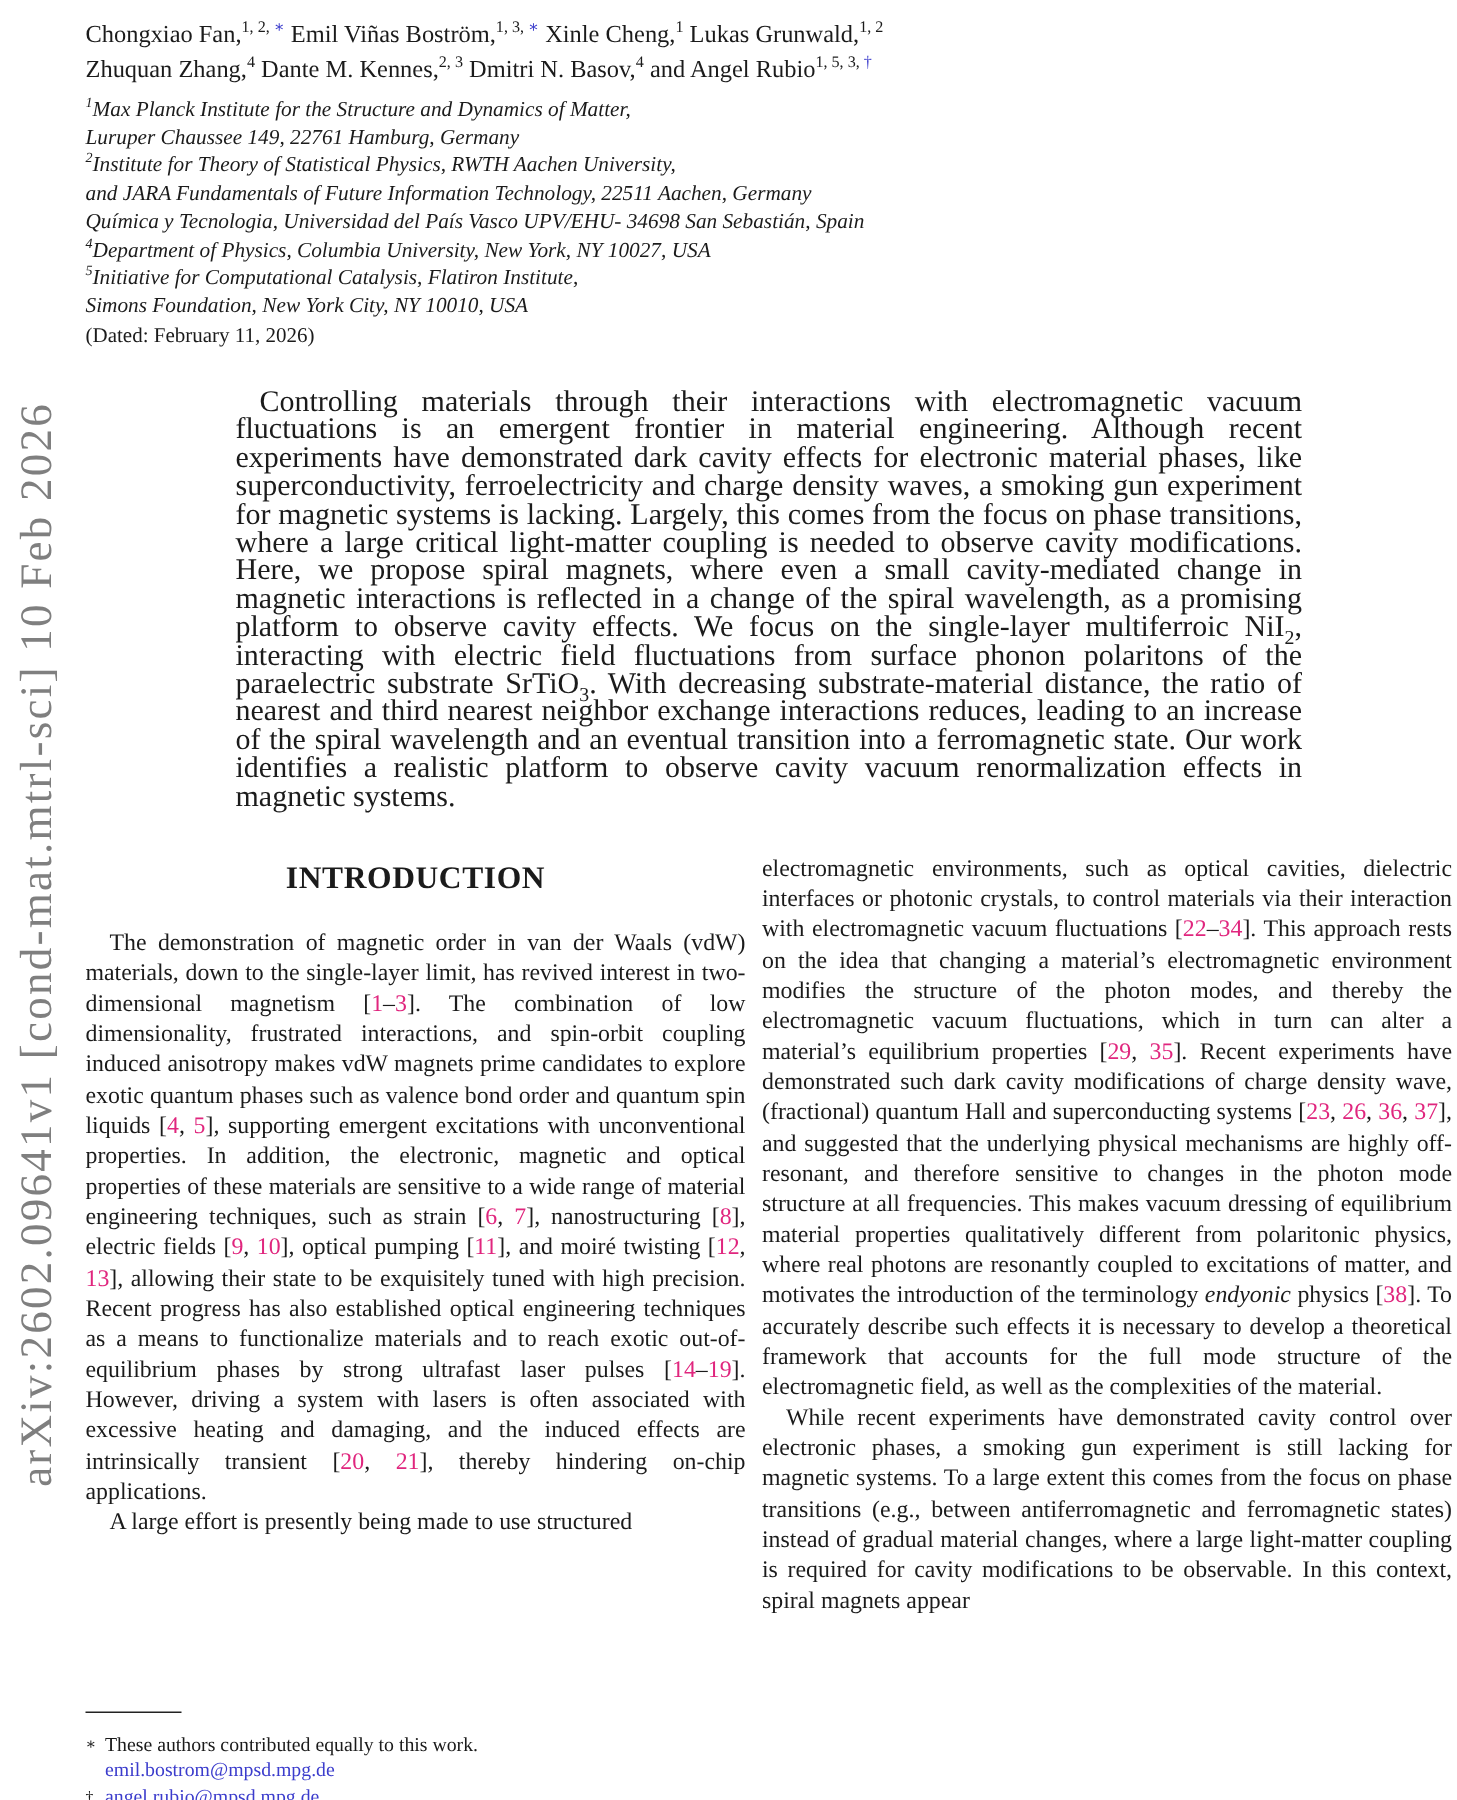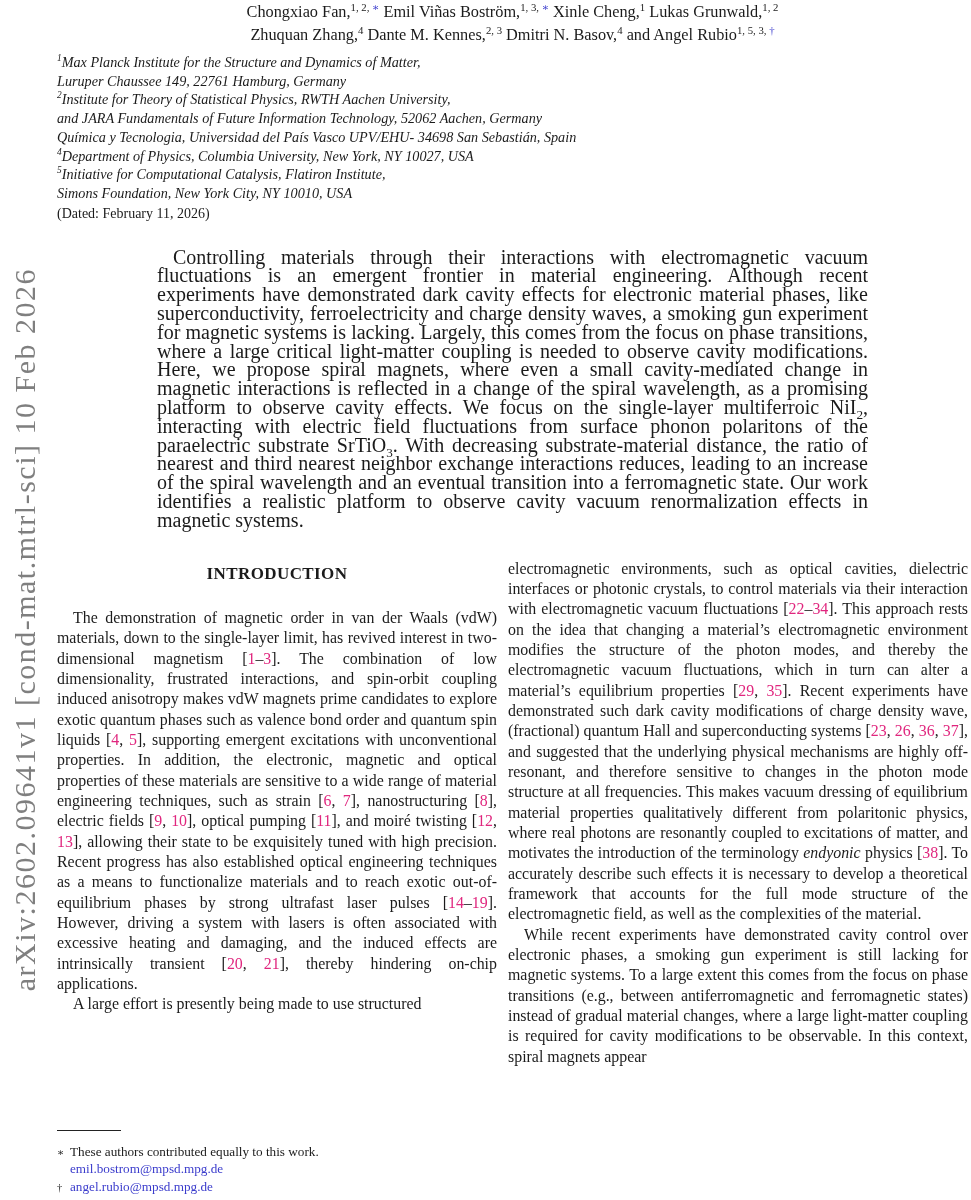--- a/index.html
+++ b/index.html
@@ -11,33 +11,33 @@
   sub { font-size:0.66em; line-height:0; vertical-align:sub; }
 
   .banner-wrap { position:absolute; left:2px; top:180px; height:900px; width:46px;
     display:flex; align-items:center; justify-content:center; }
   .banner-text { writing-mode:vertical-rl; transform:rotate(180deg);
     font-size:30px; letter-spacing:1.5px; color:var(--banner,#7f7f7f); white-space:nowrap; }
 
   .content { position:absolute; left:57px; top:0; width:911px; }
 
   .title { text-align:center; font-weight:bold; font-size:21.5px; margin-top:7px; }
-  .authors { text-align:center; font-size:16.3px; line-height:23px; }
+  .authors { font-size:16.3px; line-height:23px; margin-top:11px; }
   .affils { font-style:italic; font-size:14.2px; line-height:18.7px; margin-top:7px; }
   .dated  { text-align:left; font-size:14px; margin-top:3px; }
 
   .abstract { width:711px; margin:26px auto 0; }
   .abstract p { margin:0; text-align:justify; text-indent:16px;
     font-size:20px; line-height:18.8px; hyphens:auto; }
 
   .cols { display:flex; margin-top:29px; gap:11px; height:637px; }
   .col { text-align:justify; font-size:15.9px; line-height:20.35px; hyphens:auto; }
   .col-left  { width:440px; display:flex; flex-direction:column; }
   .col-right { width:460px; }
-  .section-heading { text-align:center; font-weight:bold; font-size:17px;
+  .section-heading { text-align:center; font-weight:bold; font-size:21px;
     letter-spacing:0.4px; margin:5px 0 24px; text-indent:0; }
   p.body-par { margin:0; text-indent:16px; }
   p.body-par.noindent { text-indent:0; }
 
   .cite { color:var(--cite,#e0267e); }
   .link { color:var(--link,#3b3ccc); text-decoration:none; }
   .blue { color:var(--link,#3b3ccc); }
   em { font-style:italic; }
 
   .fnblock { margin-top:auto; font-size:13.2px; line-height:17.6px; text-align:left; }
@@ -61,21 +61,21 @@
 
     <div class="authors">
       <div>Chongxiao Fan,<sup>1, 2, <span class="blue">∗</span></sup> Emil Viñas Boström,<sup>1, 3, <span class="blue">∗</span></sup> Xinle Cheng,<sup>1</sup> Lukas Grunwald,<sup>1, 2</sup></div>
       <div>Zhuquan Zhang,<sup>4</sup> Dante M. Kennes,<sup>2, 3</sup> Dmitri N. Basov,<sup>4</sup> and Angel Rubio<sup>1, 5, 3, <span class="blue">†</span></sup></div>
     </div>
 
     <div class="affils">
       <div><sup>1</sup>Max Planck Institute for the Structure and Dynamics of Matter,</div>
       <div>Luruper Chaussee 149, 22761 Hamburg, Germany</div>
       <div><sup>2</sup>Institute for Theory of Statistical Physics, RWTH Aachen University,</div>
-      <div>and JARA Fundamentals of Future Information Technology, 52062 Aachen, Germany</div>
+      <div>and JARA Fundamentals of Future Information Technology, 22511 Aachen, Germany</div>
       <div>Química y Tecnologia, Universidad del País Vasco UPV/EHU- 34698 San Sebastián, Spain</div>
       <div><sup>4</sup>Department of Physics, Columbia University, New York, NY 10027, USA</div>
       <div><sup>5</sup>Initiative for Computational Catalysis, Flatiron Institute,</div>
       <div>Simons Foundation, New York City, NY 10010, USA</div>
     </div>
 
     <div class="dated">(Dated: February 11, 2026)</div>
 
     <div class="abstract">
       <p>Controlling materials through their interactions with electromagnetic vacuum fluctuations is an emergent frontier in material engineering. Although recent experiments have demonstrated dark cavity effects for electronic material phases, like superconductivity, ferroelectricity and charge density waves, a smoking gun experiment for magnetic systems is lacking. Largely, this comes from the focus on phase transitions, where a large critical light-matter coupling is needed to observe cavity modifications. Here, we propose spiral magnets, where even a small cavity-mediated change in magnetic interactions is reflected in a change of the spiral wavelength, as a promising platform to observe cavity effects. We focus on the single-layer multiferroic NiI<sub>2</sub>, interacting with electric field fluctuations from surface phonon polaritons of the paraelectric substrate SrTiO<sub>3</sub>. With decreasing substrate-material distance, the ratio of nearest and third nearest neighbor exchange interactions reduces, leading to an increase of the spiral wavelength and an eventual transition into a ferromagnetic state. Our work identifies a realistic platform to observe cavity vacuum renormalization effects in magnetic systems.</p>

